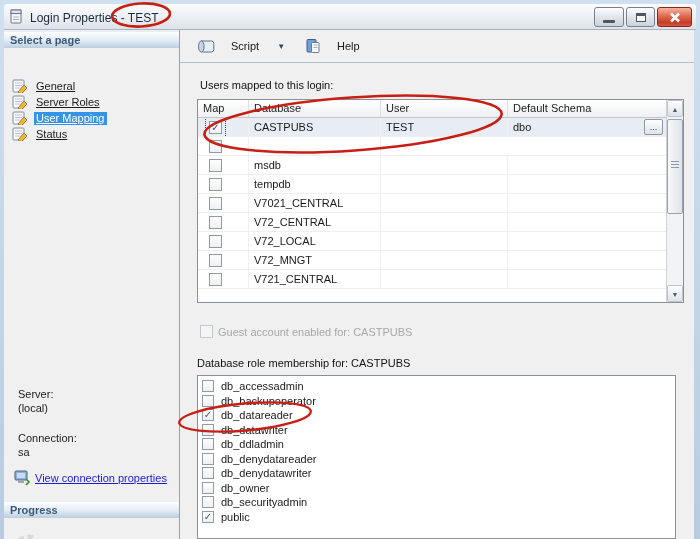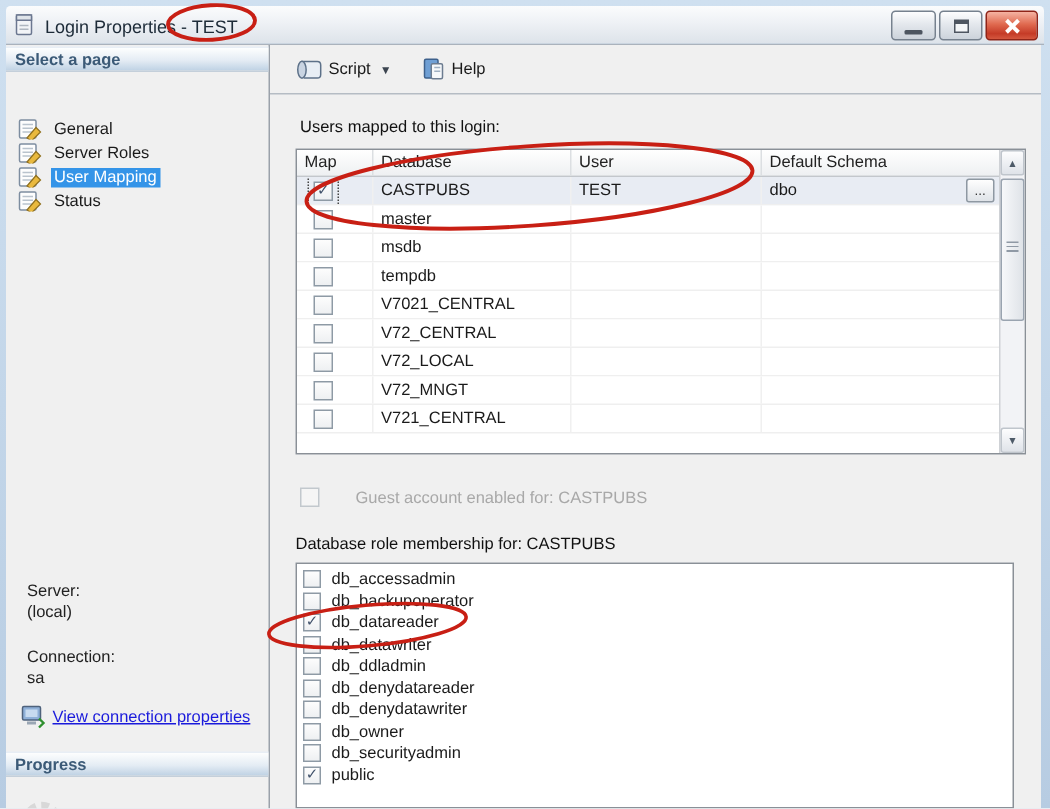--- a/index.html
+++ b/index.html
@@ -32,33 +32,33 @@
 
   .sect-header { position:absolute; left:0; width:175px; height:17px; padding:2px 0 0 6px;
     font-weight:bold; color:#3b5a77;
     background:linear-gradient(180deg,#fdfefe 0%,#e4ecf4 55%,#bfd2e4 100%);
     border-top:1px solid #e8eef5; border-bottom:1px solid #c4cfda; }
 
   
   #nav-list { position:absolute; left:4px; top:48px; width:170px; }
   .nav-item { display:flex; align-items:center; height:16px; cursor:default; }
   .nav-item svg { margin:0 6px 0 4px; flex:none; }
-  .nav-label { padding:0 3px 1px 2px; }
+  .nav-label { padding:0 3px 1px 2px;text-decoration:underline; }
   .nav-item.sel .nav-label { background:#3494e8; color:#fff; }
 
   
   .conn-text { position:absolute; left:14px; color:#222; }
   #conn-link-row { position:absolute; left:10px; display:flex; align-items:center; gap:4px; }
   #conn-link { color:#1a1adb; text-decoration:underline; cursor:pointer; }
   #ready-row { position:absolute; left:8px; display:flex; align-items:center; gap:10px; }
 
   
   #toolbar { position:absolute; left:0; top:0; width:514px; height:33px;
     border-bottom:1px solid #b5bcc4; display:flex; align-items:center; padding-left:12px; }
-  .tool-btn { display:flex; align-items:center; gap:4px; padding:3px 5px; border-radius:2px; cursor:default; }
+  .tool-btn { display:flex; align-items:center; gap:16px; padding:3px 5px; border-radius:2px; cursor:default; }
   .dd-arrow { font-size:8px; color:#3c4550; margin-left:2px; }
   #help-btn { margin-left:10px; }
 
   
   .main-label { position:absolute; color:#111; }
 
   
   #map-table { position:absolute; left:17px; top:69px; width:487px; height:204px;
     background:#fff; border:1px solid #8a9097; overflow:hidden; }
   #map-head { display:grid; grid-template-columns:51px 132px 127px 1fr; height:18px;
@@ -91,21 +91,21 @@
   .sb-btn { position:absolute; left:0; width:16px; height:17px; text-align:center;
     font-size:7px; color:#4d5a68; padding-top:5px;
     background:linear-gradient(180deg,#fdfdfe,#dfe3e9); border:1px solid #bfc5cc; border-radius:2px; }
   #sb-up { top:0; } #sb-down { bottom:0; }
   #sb-thumb { position:absolute; left:0; top:19px; width:16px; height:95px;
     background:linear-gradient(90deg,#f7f8fa,#dfe3e8); border:1px solid #9aa4b0; border-radius:2px; }
   #sb-grip { position:absolute; left:3px; top:44%; width:8px; height:9px;
     background:repeating-linear-gradient(180deg,#8f99a5 0 1px,transparent 1px 3px); }
 
   
-  #guest-row { position:absolute; left:20px; top:295px; display:flex; align-items:center; gap:24px;
+  #guest-row { position:absolute; left:20px; top:295px; display:flex; align-items:center; gap:5px;
     color:#a8a8a8; }
   #role-list { position:absolute; left:17px; top:345px; width:479px; height:164px;
     background:#fff; border:1px solid #8a9097; padding:3px 0 13px 4px; overflow:hidden; }
   .role-item { display:flex; align-items:center; gap:7px; height:14.5px; }
 
   
   #annot { position:absolute; left:0; top:0; width:700px; height:539px;
     pointer-events:none; z-index:50; }
 </style>
 </head>
@@ -241,21 +241,20 @@
               <span class="cb focus">✓</span>
             </div>
             <div class="tc c-db">CASTPUBS</div>
             <div class="tc c-user">TEST</div>
             <div class="tc c-schema" style="border-right: none;">dbo<button class="ell">...</button></div>
           </div>
           <div class="trow">
             <div class="tc c-map">
               <span class="cb"></span>
             </div>
-            <div class="tc c-db">master</div>
             <div class="tc c-user"></div>
             <div class="tc c-schema" style="border-right: none;"></div>
           </div>
           <div class="trow">
             <div class="tc c-map">
               <span class="cb"></span>
             </div>
             <div class="tc c-db">msdb</div>
             <div class="tc c-user"></div>
             <div class="tc c-schema" style="border-right: none;"></div>

